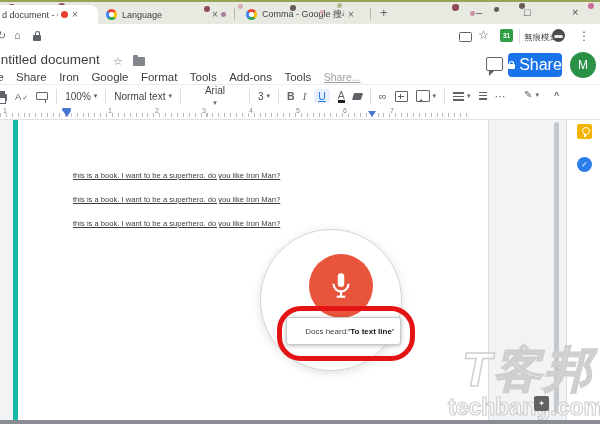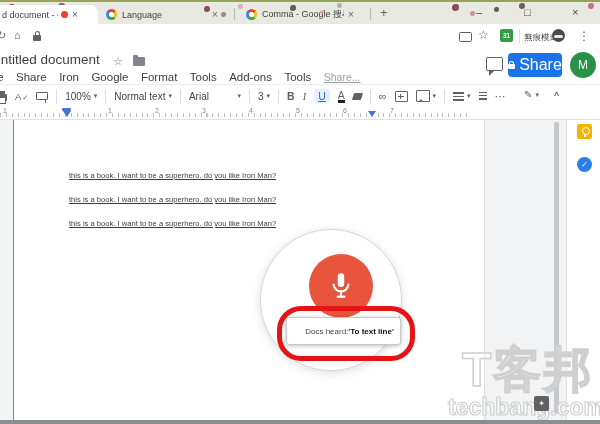--- a/index.html
+++ b/index.html
@@ -76,21 +76,21 @@
   .lsic{width:8px;height:9px;background:repeating-linear-gradient(#5f6368 0 1.3px,transparent 1.3px 3.2px);}
   
   #ruler{left:0;top:106px;width:600px;height:13px;background:#fff;border-bottom:1px solid #dfe1e5;z-index:5;}
   #ticks{position:absolute;left:0;bottom:2px;width:470px;height:4px;
       background:repeating-linear-gradient(90deg,#b9bdc2 0 1px,transparent 1px 5.9px);}
   .rnum{position:absolute;top:1px;font-size:7px;color:#80868b;}
   .tri{width:0;height:0;border-left:4px solid transparent;border-right:4px solid transparent;border-top:6px solid #4677d4;}
   .indentbar{width:9px;height:2.5px;background:#4677d4;border-radius:1px;}
   
   #docarea{left:0;top:119px;width:566px;height:301px;background:#f1f3f4;z-index:1;}
-  #page{left:13px;top:0;width:470px;height:301px;background:#fff;border-left:1px solid #14b8a6;border-right:1px solid #dadce0;}
+  #page{left:13px;top:0;width:470px;height:301px;background:#fff;border-left:5px solid #14b8a6;border-right:1px solid #dadce0;}
   .docline{position:absolute;left:55px;font-size:7.6px;color:#3d3d3d;text-decoration:underline;white-space:nowrap;}
   #scrollbar{left:554px;top:3px;width:5px;height:292px;background:#c5c8cc;border-radius:3px;}
   
   #sidebar{left:566px;top:84px;width:34px;height:336px;background:#fff;border-left:1px solid #dcdee1;z-index:4;}
   .calic{left:10px;width:15px;height:15px;background:#1967d2;border-radius:2px;color:#fff;
       font-size:6.5px;font-weight:bold;text-align:center;line-height:15px;}
   .keepic{left:10px;width:15px;height:15px;background:#f5b400;border-radius:2px;}
   .keepic::after{content:"";position:absolute;left:4.5px;top:3px;width:6px;height:6px;border:1.5px solid #fff;border-radius:50%;}
   .keepic::before{content:"";position:absolute;left:6.5px;top:10px;width:2px;height:2.5px;background:#fff;}
   .taskic{left:10px;width:15px;height:15px;background:#2b7de9;border-radius:50%;color:#fff;
@@ -101,21 +101,21 @@
   #micbtn{left:309px;top:254px;width:64px;height:64px;border-radius:50%;background:#e8543c;
       display:flex;align-items:center;justify-content:center;z-index:11;}
   #heardtip{left:286px;top:317px;width:113px;height:26px;background:#fff;border:1px solid #c9c9c9;
       border-radius:3px;box-shadow:0 1px 4px rgba(0,0,0,.25);z-index:12;
       display:flex;align-items:center;justify-content:center;white-space:nowrap;}
   #heardtip .pre{font-size:8px;color:#444;padding-left:12px;}
   #heardtip .phr{font-size:8px;color:#111;font-weight:bold;}
   #redring{left:277px;top:306px;width:128px;height:45px;border:5px solid #e41414;border-radius:24px;z-index:13;}
   
   .wm{color:rgba(255,255,255,.55);-webkit-text-stroke:1.5px #cfcfcf;font-weight:bold;z-index:20;white-space:nowrap;}
-  #wmlogo{left:462px;top:338px;font-size:48px;letter-spacing:2px;}
+  #wmlogo{left:462px;top:338px;font-size:48px;letter-spacing:2px;font-style:italic;}
   #wmsite{left:448px;top:394px;font-size:23px;-webkit-text-stroke:1.2px #cfcfcf;}
   #explorebtn{left:534px;top:396px;width:15px;height:15px;background:#616161;border-radius:2px;
       color:#fff;font-size:8px;text-align:center;line-height:15px;z-index:21;}
   #bottomedge{left:0;top:420px;width:600px;height:4px;background:#8a8d92;z-index:30;}
 </style>
 </head>
 <body>
 
 <div id="root">
 
@@ -207,21 +207,21 @@
       <span class="tbt">
           <span>100%</span>
           <span class="dd">▾</span>
         </span>
       <span class="sep"></span>
       <span class="tbt">
           <span>Normal text</span>
           <span class="dd">▾</span>
         </span>
       <span class="sep"></span>
-      <span class="tbt" style="width:52px;justify-content:space-between;">
+      <span class="tbt" style="width:52px;justify-content:space-between;flex-direction:column;">
           <span>Arial</span>
           <span class="dd">▾</span>
         </span>
       <span class="sep"></span>
       <span class="tbt">
           <span>3</span>
           <span class="dd">▾</span>
         </span>
       <span class="sep"></span>
       <span class="fmt" style="font-weight:bold;">B</span>

